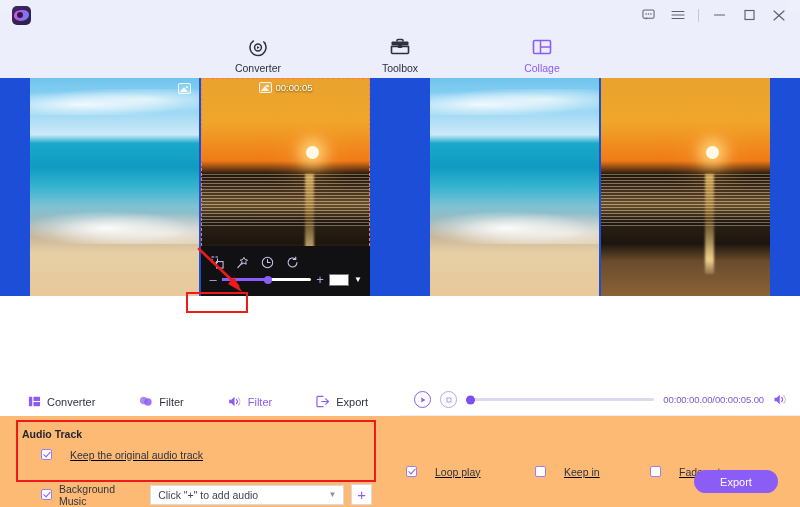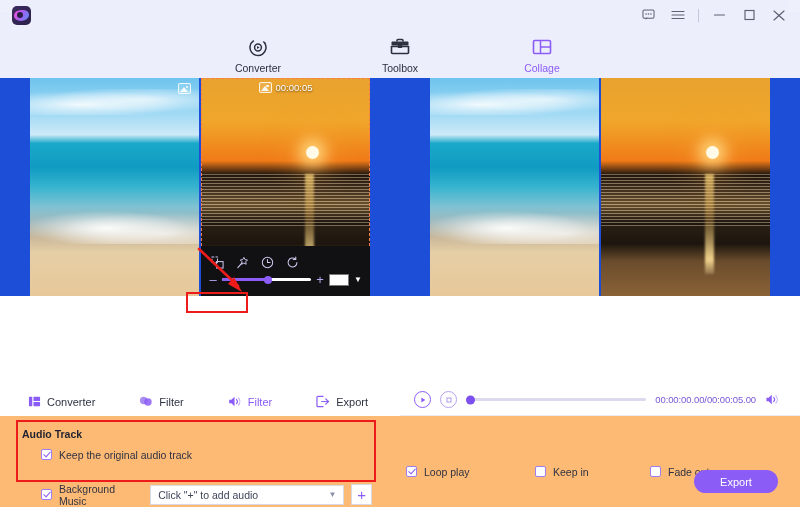--- a/index.html
+++ b/index.html
@@ -185,21 +185,21 @@
   .ct-swatch {
     width:20px;height:12px;background:#fff;border:1px solid #777;
   }
   .ct-caret { color:#fff; font-size:8px; }
 
   
   .transport {
     position:absolute; right:0; bottom:0;
     width:400px; height:30px;
     display:flex; align-items:center; gap:9px;
-    padding: 0 20px 0 14px;
+    padding: 0 12px 0 14px;
     background:#fff;
   }
   .circ-btn {
     width:17px;height:17px;border-radius:50%;
     border:1.3px solid #8b5cf6; color:#8b5cf6;
     display:flex;align-items:center;justify-content:center;
     flex:0 0 auto;
   }
   .circ-btn.stop { border-color:#b7a2ef; color:#b7a2ef; }
   .seek {
@@ -221,21 +221,21 @@
   .tab {
     display:flex; align-items:center; gap:6px;
     font-size:11px; color:#2f3242; padding: 2px 6px; margin-right:32px;
   }
   .tab.active { color:#8b5cf6; }
 
   
   .settings { flex:1 1 auto; background:#fdba74; position:relative; }
   .panel-left { position:absolute; left:22px; top:12px; width:350px; }
   .section-title { font-size:10.5px; font-weight:bold; color:#1f2230; }
-  .chk-row { display:flex; align-items:center; gap:7px; margin-top:9px; }
+  .chk-row { display:flex; align-items:center; gap:18px; margin-top:9px;text-decoration:underline; }
   .chk {
     width:11px;height:11px;border:1.3px solid #9d7df0;border-radius:2px;
     background:#fff; position:relative; flex:0 0 auto;
   }
   .chk.on::after{
     content:""; position:absolute; left:2.6px; top:.4px;
     width:3px;height:6px;border:solid #8b5cf6;border-width:0 1.5px 1.5px 0;
     transform:rotate(42deg);
   }
   .chk-label { font-size:10.5px; color:#2f3242; }

